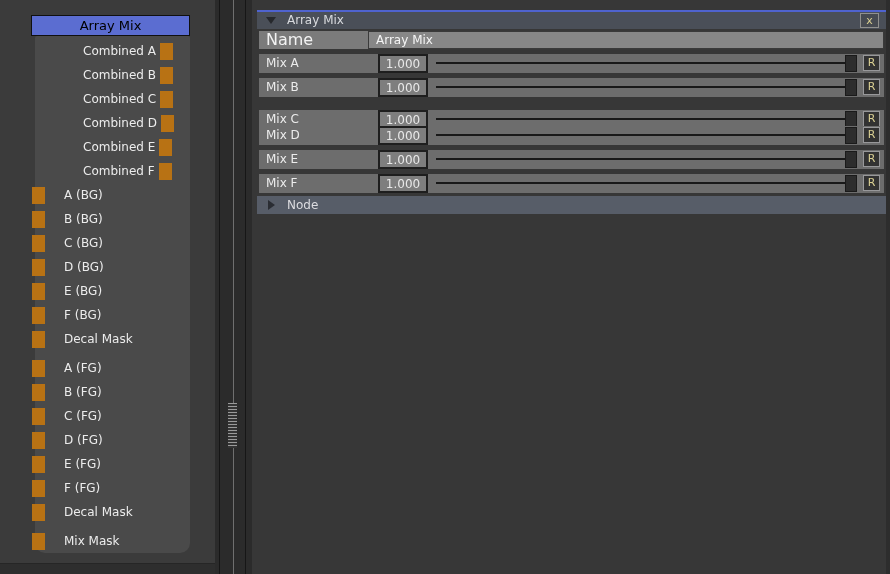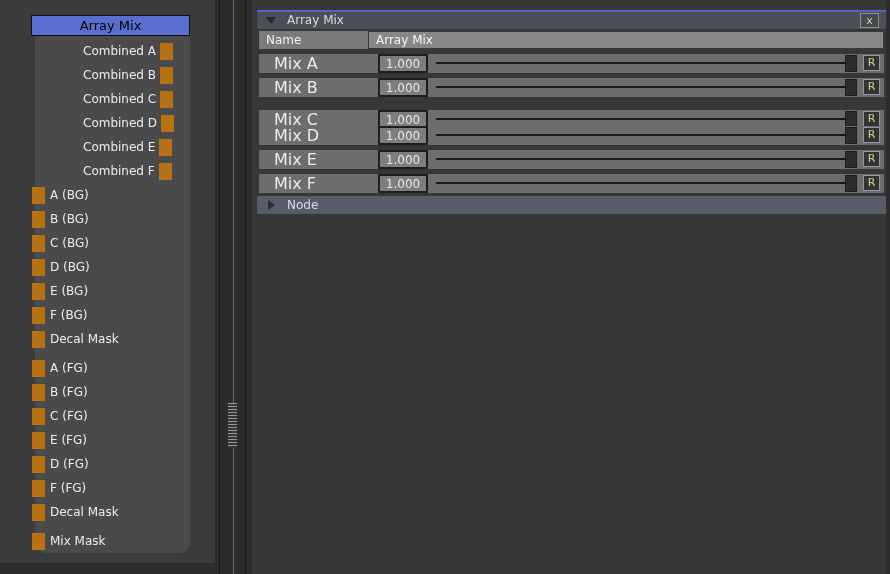--- a/index.html
+++ b/index.html
@@ -15,21 +15,21 @@
     background:#5b6dd1; border:1px solid #101010; color:#000; font-size:13px;
     text-align:center; line-height:19px; z-index:3; }
   .node-body { position:absolute; left:35px; top:36px; width:155px; height:517px;
     background:#4a4a4a; border-radius:2px 2px 10px 10px; padding-top:3px; z-index:2; }
 
   .port-row { height:24px; display:flex; align-items:center; font-size:12px; color:#ececec; }
   .port-row.out { justify-content:flex-start;padding-left:48px; }
   .port-sq { width:13px; height:17px; background:#b87214; flex:0 0 auto; }
   .port-row.out .port-label { margin-right:4px; }
   .port-row.in .port-sq { margin-left:-3px; }
-  .port-row.in .port-label { margin-left:5px; }
+  .port-row.in .port-label { margin-left:19px; }
   .group-gap { height:5px; }
 
   
   .splitter { position:absolute; left:215px; top:0; width:37px; height:574px; background:#2b2b2b; }
   .split-line-a { position:absolute; left:4px; top:0; width:1px; height:574px; background:#161616; }
   .split-line-b { position:absolute; left:30px; top:0; width:1px; height:574px; background:#161616; }
   .split-line-c { position:absolute; left:18px; top:0; width:1px; height:574px; background:#6f6f6f; }
   .split-grip { position:absolute; left:13px; top:403px; width:9px; height:45px;
     background:repeating-linear-gradient(180deg,#9a9a9a 0 1px,#343434 1px 3px); }
 
@@ -42,29 +42,29 @@
     background:#4a4f58; color:#d8dade; font-size:12px; line-height:17px; }
   .tri-down { position:absolute; left:9px; top:5px; width:0; height:0;
     border-left:5px solid transparent; border-right:5px solid transparent;
     border-top:7px solid #26282c; }
   .panel-header .hdr-label { position:absolute; left:30px; }
   .close-btn { position:absolute; right:7px; top:1px; width:19px; height:15px;
     background:#464a51; border:1px solid #90908e; color:#d9cf92; font-size:11px;
     line-height:13px; text-align:center; cursor:default; }
 
   .name-row { position:absolute; left:7px; top:31px; width:625px; height:18px; background:#7b7b7b; }
-  .name-row .row-label { position:absolute; left:7px; font-size:12px; color:#f2f2f2; line-height:18px; }
+  .name-row .row-label { position:absolute; left:7px; font-size:16px; color:#f2f2f2; line-height:18px; }
   .name-field { position:absolute; left:109px; top:0; width:516px; height:18px;
     background:#878787; border:1px solid #3a3a3a; color:#f5f5f5; font-size:12px;
     padding-left:7px; font-family:"DejaVu Sans", sans-serif; outline:none; }
 
   .slider-row { position:absolute; left:7px; width:625px; height:19px; background:#6d6d6d; }
   .sr-0 { top:54px; } .sr-1 { top:78px;text-decoration:underline; } .sr-2 { top:102px;margin-top:8px; }
   .sr-3 { top:126px; } .sr-4 { top:150px; } .sr-5 { top:174px; }
-  .slider-row .row-label { position:absolute; left:15px; font-size:16px; color:#ececec; line-height:19px; }
+  .slider-row .row-label { position:absolute; left:7px; font-size:12px; color:#ececec; line-height:19px; }
   .num-box { position:absolute; left:119px; top:0; width:50px; height:19px;
     background:#7e7e7e; border:2px solid #1e1e1e; color:#e8e8e8; font-size:12px;
     text-align:center; font-family:"DejaVu Sans", sans-serif; outline:none; }
   .track { position:absolute; left:177px; top:8px; width:410px; height:2px; background:#191919; }
   .handle { position:absolute; left:586px; top:1px; width:12px; height:17px;
     background:#2d2d2d; border:1px solid #1a1a1a; }
   .reset-btn { position:absolute; left:604px; top:1px; width:17px; height:16px;
     background:#323232; border:1px solid #98989a; color:#d9cf92; font-size:11px;
     line-height:14px; text-align:center; cursor:default; }
 
@@ -147,25 +147,25 @@
     <div class="port-row in">
         <span class="port-sq"></span>
         <span class="port-label">B (FG)</span>
       </div>
     <div class="port-row in">
         <span class="port-sq"></span>
         <span class="port-label">C (FG)</span>
       </div>
     <div class="port-row in">
         <span class="port-sq"></span>
+        <span class="port-label">D (FG)</span>
+      </div>
+    <div class="port-row in">
+        <span class="port-sq"></span>
         <span class="port-label">E (FG)</span>
-      </div>
-    <div class="port-row in">
-        <span class="port-sq"></span>
-        <span class="port-label">D (FG)</span>
       </div>
     <div class="port-row in">
         <span class="port-sq"></span>
         <span class="port-label">F (FG)</span>
       </div>
     <div class="port-row in">
         <span class="port-sq"></span>
         <span class="port-label">Decal Mask</span>
       </div>
 

